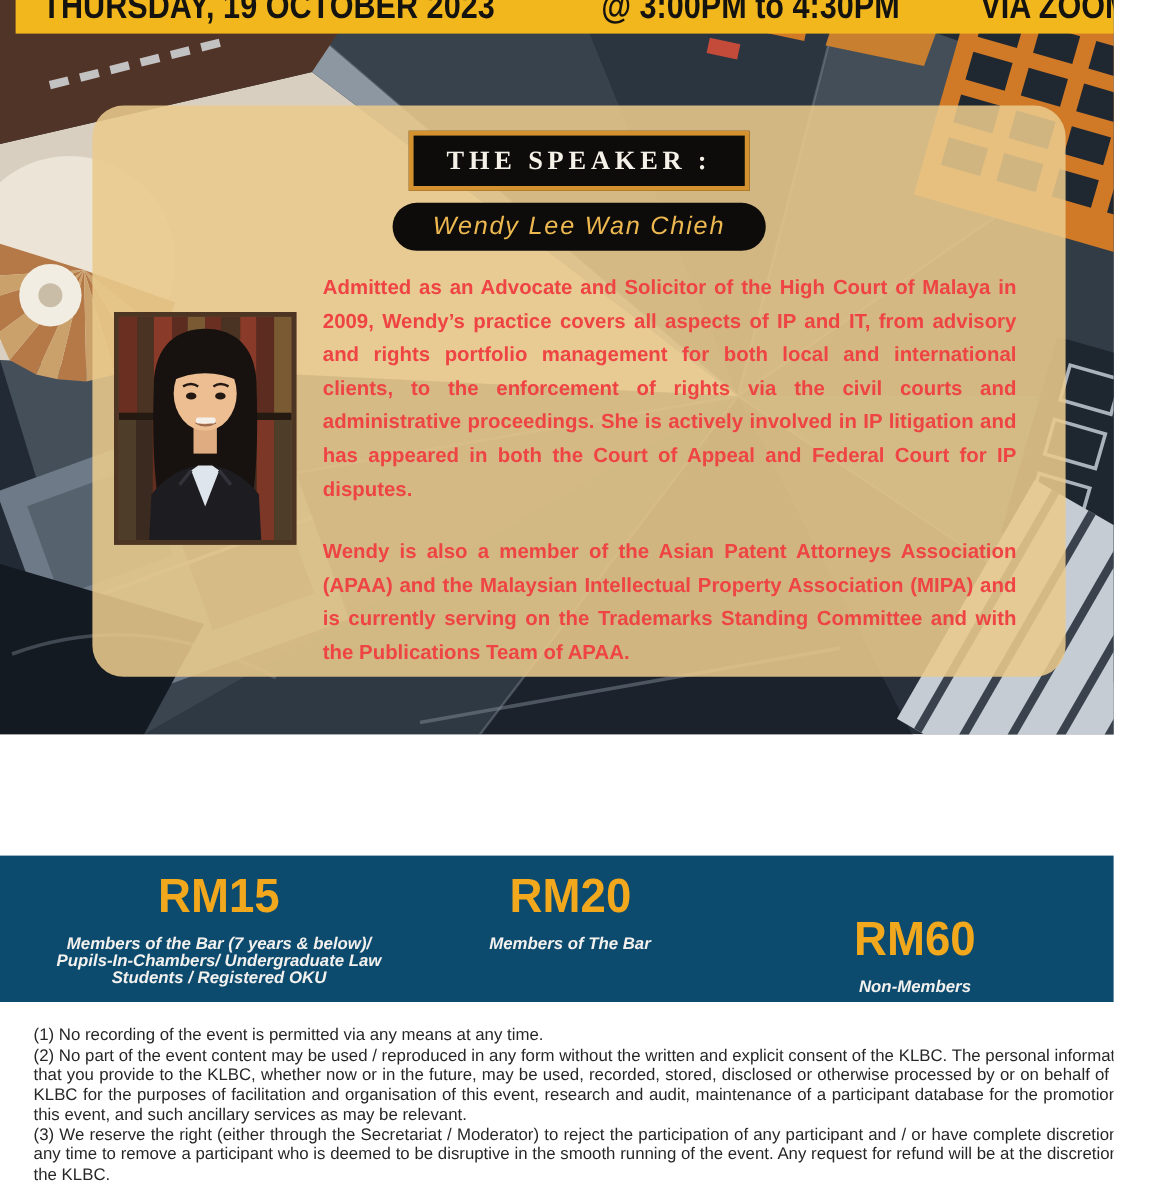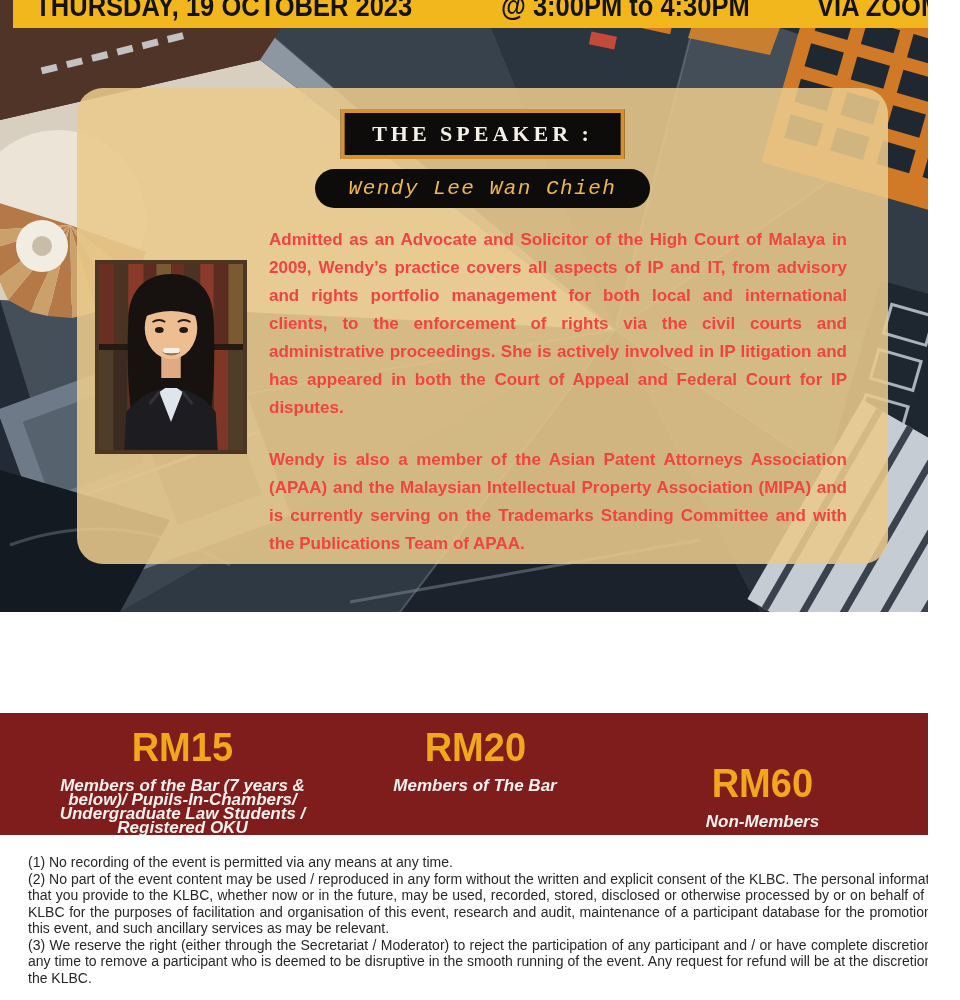--- a/index.html
+++ b/index.html
@@ -24,21 +24,21 @@
   }
   .speaker-box{
     position:absolute; left:50%; transform:translateX(-50%); top:21px;
     background:#0d0c0a; border:4px solid #d3922f; padding:8px 28px;
     font-family:"Liberation Serif", serif; font-weight:bold; font-size:22px;
     color:#f4f1e8; letter-spacing:4px; white-space:nowrap;
   }
   .name-pill{
     position:absolute; left:50%; transform:translateX(-50%); top:81px;
     background:#0d0c0a; border-radius:22px; padding:8px 34px;
-    font-family:Liberation Mono, monospace; font-style:italic; font-size:21px;
+    font-family:Liberation Sans, sans-serif; font-style:italic; font-size:21px;
     color:#edb84f; letter-spacing:1.5px; white-space:nowrap;
   }
   .photo-frame{
     position:absolute; left:18px; top:172px; width:152px; height:194px;
     border:4px solid #4d3523; box-sizing:border-box; background:#7a5b3a;
   }
   .photo-frame svg{display:block; width:100%; height:100%;}
   .bio{
     position:absolute; left:192px; top:122px; width:578px;
     color:#ef4444; font-weight:bold; font-size:17px; line-height:28px;
@@ -55,32 +55,32 @@
     margin-top:15px; font-size:25px; font-weight:bold; letter-spacing:0px;
     transform:scaleX(0.93); transform-origin:center;
   }
   .reg-line{
     font-size:15.5px; font-weight:bold; line-height:18px;
     transform:scaleX(0.97); transform-origin:center;
   }
   
   .price-band{
     position:absolute; left:0; top:713px; width:960px; height:122px;
-    background:#7f1d1d;
+    background:#0c4a6e;
   }
   .tier{position:absolute; top:0; height:122px; display:flex; flex-direction:column; align-items:center;}
   .tier-1{left:30px;  width:305px;}
   .tier-2{left:330px; width:290px;align-items:center;}
   .tier-3{left:620px; width:285px;margin-top:36px;}
   .tier .amount{
     margin-top:12px; color:#F2A81D; font-size:40px; font-weight:bold;
     transform:scaleX(0.95); transform-origin:center;
   }
   .tier .audience{
-    margin-top:9px; max-width:300px; color:#f3f1ee; font-size:17px;
+    margin-top:9px; max-width:300px; color:#f3f1ee; font-size:14px;
     font-weight:bold; font-style:italic; line-height:14px; text-align:center;
   }
   
   .terms{
     position:absolute; left:0; top:835px; width:960px; height:165px;
     background:#ffffff; box-sizing:border-box; padding:19px 12px 0 28px;
     color:#272727; font-size:14px; line-height:16.5px; text-align:justify;
   }
   .terms p{margin:0;}
 </style>

